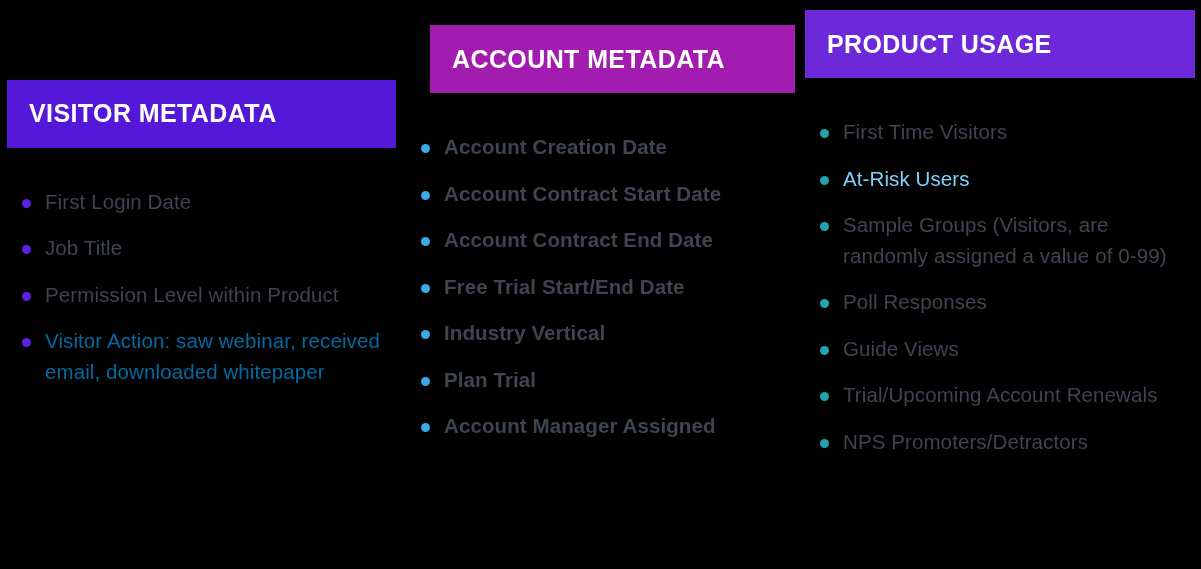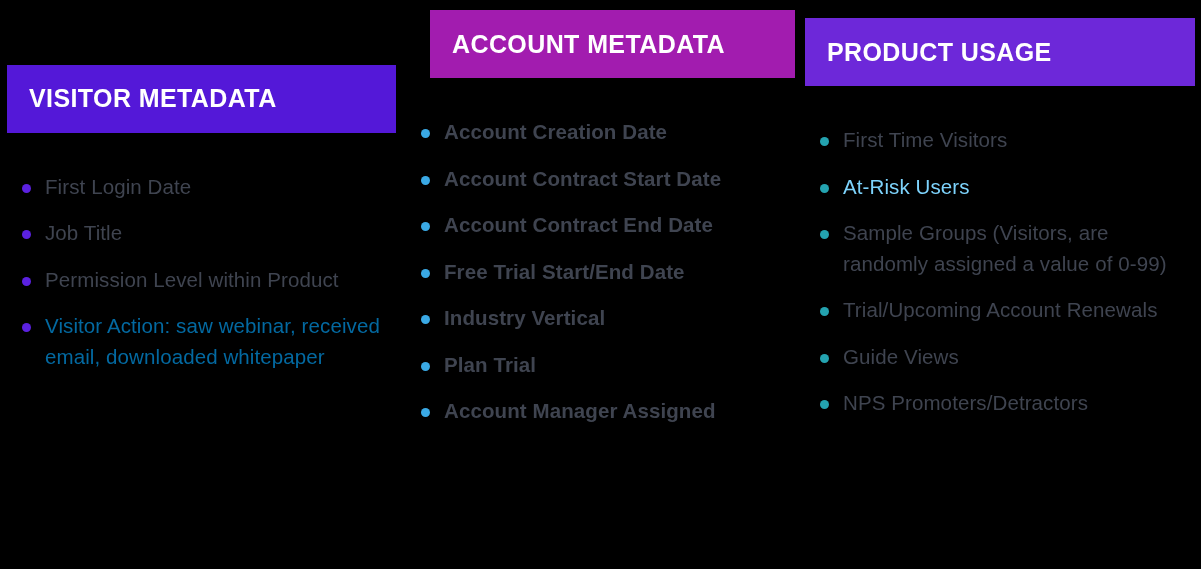--- a/index.html
+++ b/index.html
@@ -179,25 +179,29 @@
         <li class="list-item" style="color: #7dd3fc;">
           <span class="bullet" style="background: rgb(36, 163, 176);"></span>
           <span class="item-text">At-Risk Users</span>
         </li>
         <li class="list-item" style="color: rgb(63, 68, 80);">
           <span class="bullet" style="background: rgb(36, 163, 176);"></span>
           <span class="item-text">Sample Groups (Visitors, are randomly assigned a value of 0-99)</span>
         </li>
         <li class="list-item" style="color: rgb(63, 68, 80);">
           <span class="bullet" style="background: rgb(36, 163, 176);"></span>
+          <span class="item-text">Poll Responses</span>
+        </li>
+        <li class="list-item" style="color: rgb(63, 68, 80);">
+          <span class="bullet" style="background: rgb(36, 163, 176);"></span>
+          <span class="item-text">Guide Views</span>
+        </li>
+        <li class="list-item" style="color: rgb(63, 68, 80);">
+          <span class="bullet" style="background: rgb(36, 163, 176);"></span>
           <span class="item-text">Trial/Upcoming Account Renewals</span>
-        </li>
-        <li class="list-item" style="color: rgb(63, 68, 80);">
-          <span class="bullet" style="background: rgb(36, 163, 176);"></span>
-          <span class="item-text">Guide Views</span>
         </li>
         <li class="list-item" style="color: rgb(63, 68, 80);">
           <span class="bullet" style="background: rgb(36, 163, 176);"></span>
           <span class="item-text">NPS Promoters/Detractors</span>
         </li>
       </ul>
     </section>
 
   </div>
 </div>

